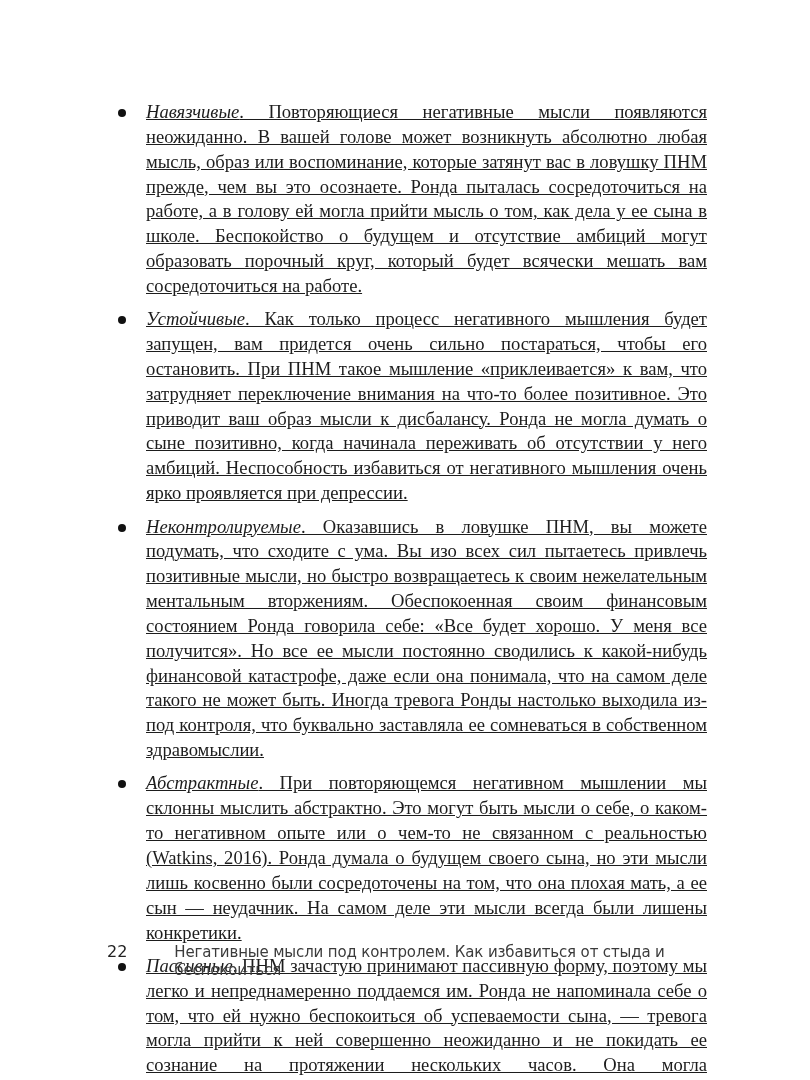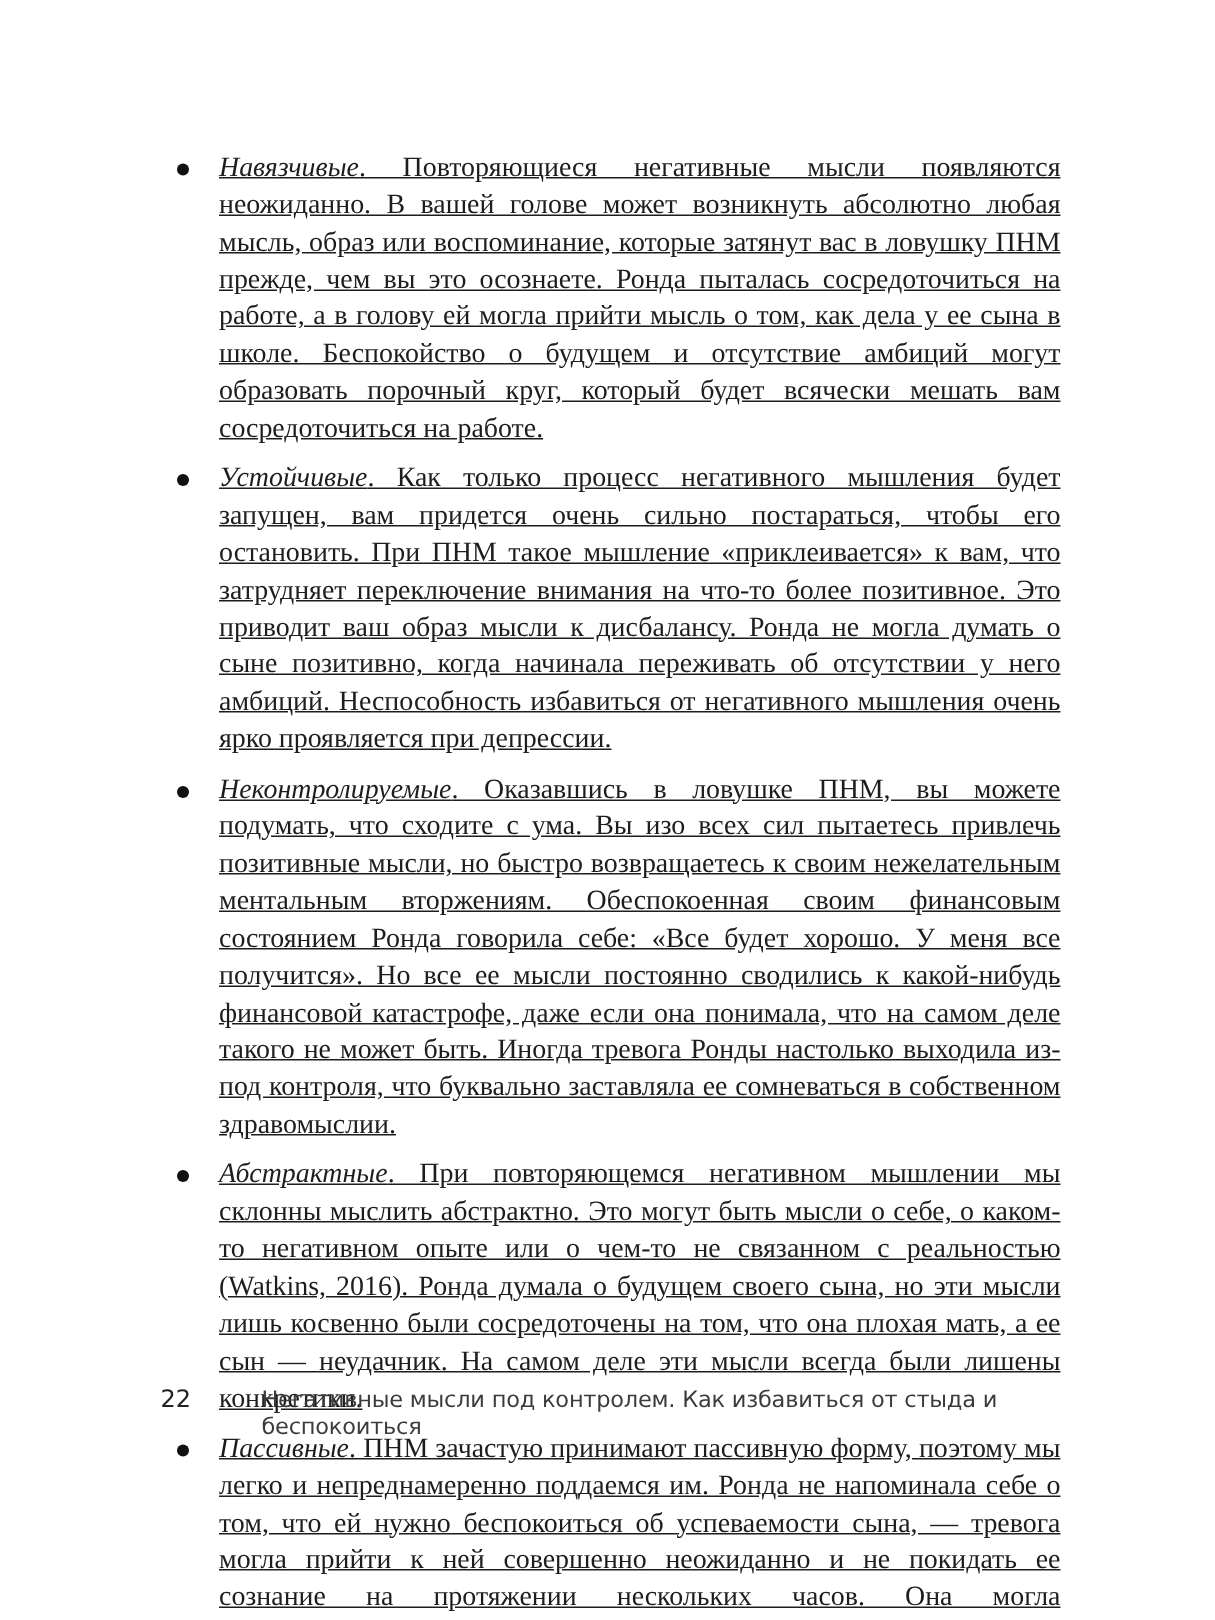--- a/index.html
+++ b/index.html
@@ -12,21 +12,21 @@
       font-family: "Liberation Serif", "DejaVu Serif", serif;
       font-size: 18.6px; line-height: 24.85px; color: #1d1d1d;
     }
     .bullet-list { list-style: none; margin: 0; padding: 0; }
     .bullet-item { position: relative; padding-left: 31px; margin-bottom: 8.5px; text-align: justify; text-align-last: left; hyphens: manual; text-decoration: underline; }
     .bullet-dot {
       position: absolute; left: 3px; top: 9px; width: 8px; height: 8px; border-radius: 50%; background: #111;
     }
     .term { font-style: italic; }
     .footer {
-      position: absolute; top: 923px; left: 107px; width: 600px;
+      position: absolute; top: 942px; left: 107px; width: 600px;
       font-family: "DejaVu Sans", "Liberation Sans", sans-serif; font-size: 15px; color: #3b3b3b;
       display: flex; align-items: baseline;
     }
     .page-number { width: 76px; color: #222; font-size: 16px; }
     .running-title { letter-spacing: -0.15px; }
   </style>
 </head>
 <body>
 
 <div class="page-body">

